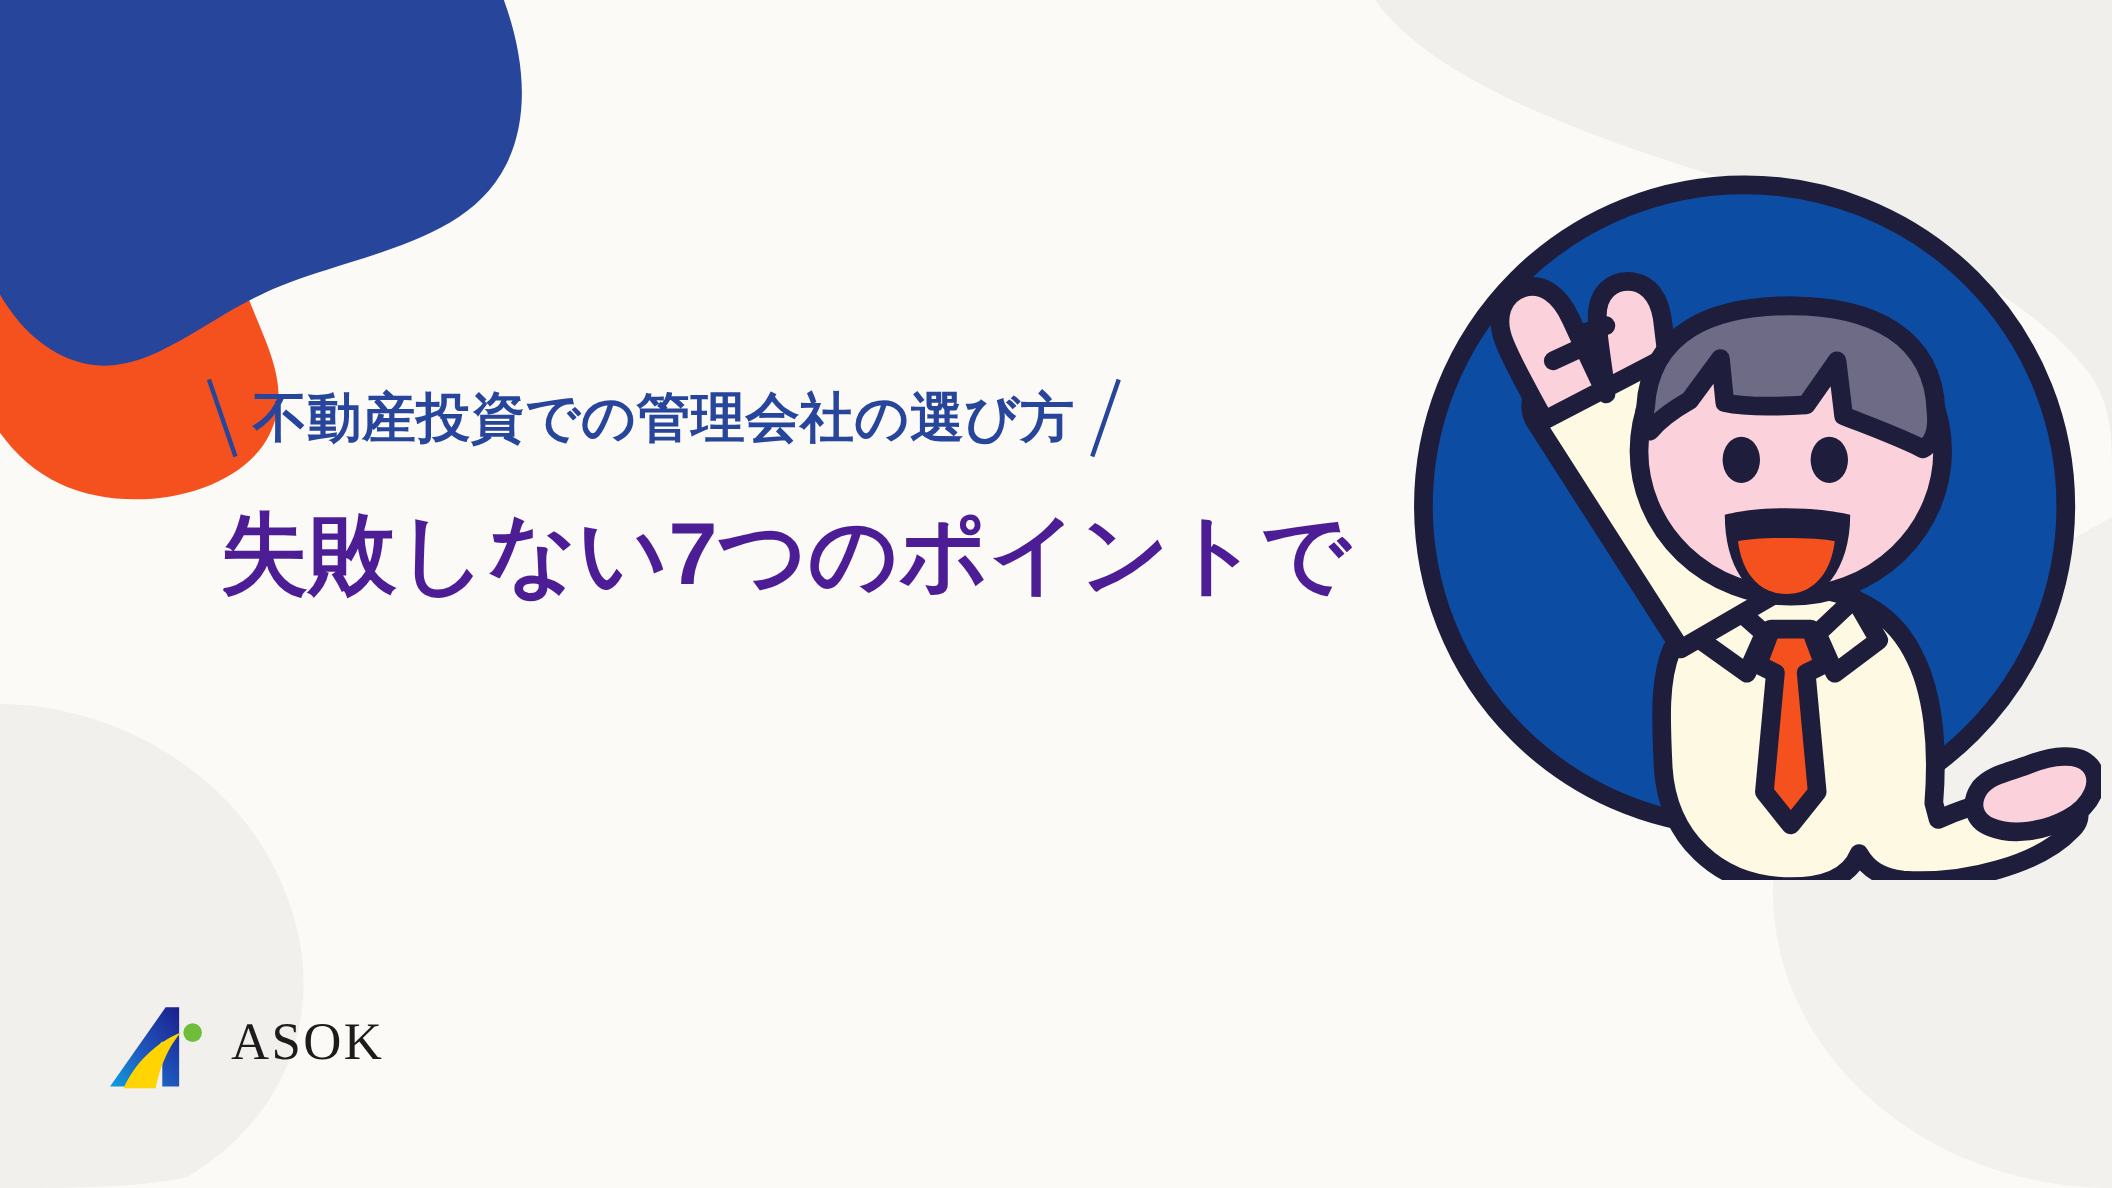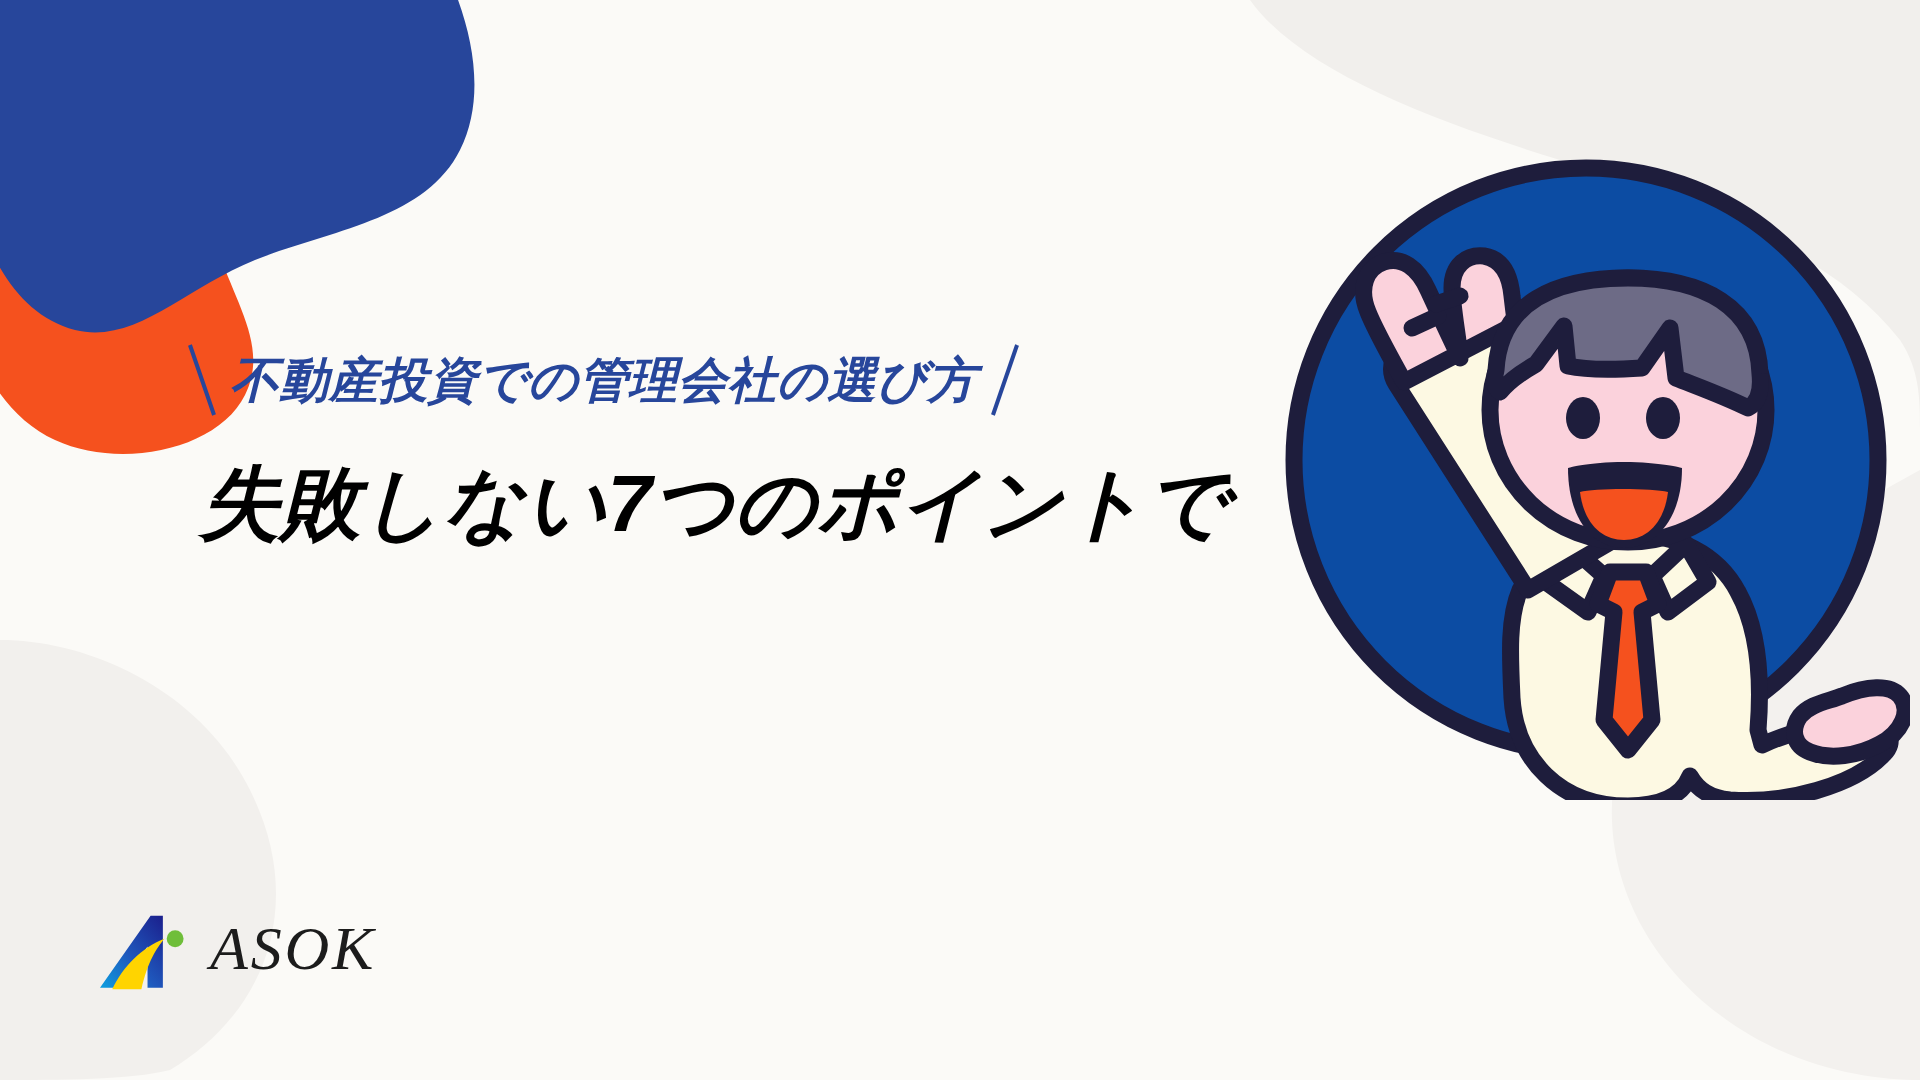--- a/index.html
+++ b/index.html
@@ -6,21 +6,20 @@
   html, body {
     width:1920px; height:1080px;
     overflow:hidden;
     font-family:"Liberation Sans", sans-serif;
   }
   #stage {
     position:relative;
     width:1920px; height:1080px;
     background:#fbfaf7;
     overflow:hidden;
-    font-style:italic;
   }
 
   
   .bg-layer { position:absolute; inset:0; overflow:hidden; pointer-events:none; }
 
   
   .eyebrow {
     position:absolute;
     left:200px; top:340px;
     display:flex; align-items:center; gap:26px;
@@ -39,40 +38,40 @@
     letter-spacing:0.01em;
     color:#27469b;
     white-space:nowrap;
     line-height:1;
   }
 
   
   .headline {
     position:absolute;
     left:200px; top:450px;
-    color:#000000;
+    color:#4c1d95;
     font-size:80px;
     font-weight:900;
     line-height:1.34;
     letter-spacing:0.005em;
     white-space:nowrap;
   }
   .headline .line { display:block; }
 
   
   .logo {
     position:absolute;
     left:100px; top:905px;
     display:flex; align-items:center; gap:18px;
     height:92px;
   }
   .logo-mark { width:92px; height:80px; flex:0 0 auto; }
   .logo-text {
     font-family:"Liberation Serif", serif;
-    font-size:62px;
+    font-size:48px;
     letter-spacing:0.045em;
     color:#1c1c1c;
     line-height:1;
     padding-bottom:6px;
   }
 
   
   .illustration {
     position:absolute;
     right:10px; top:120px;

